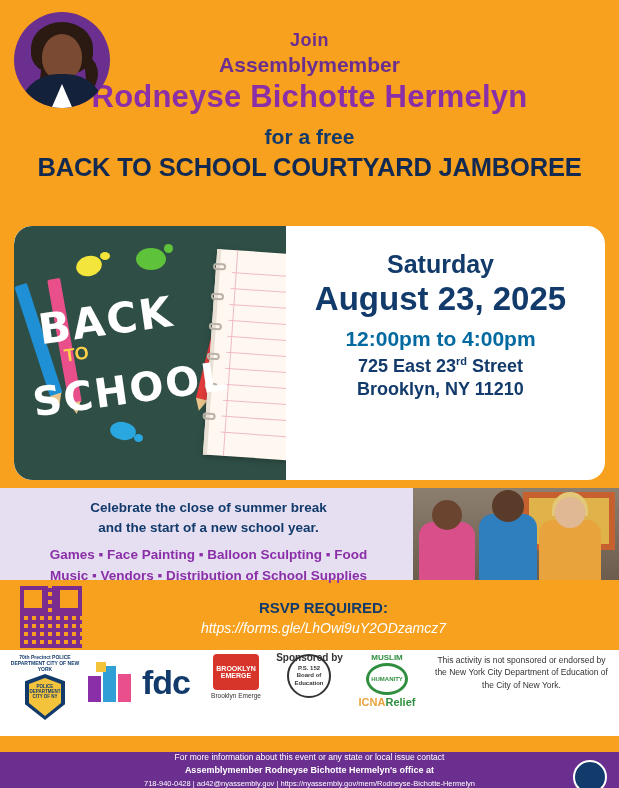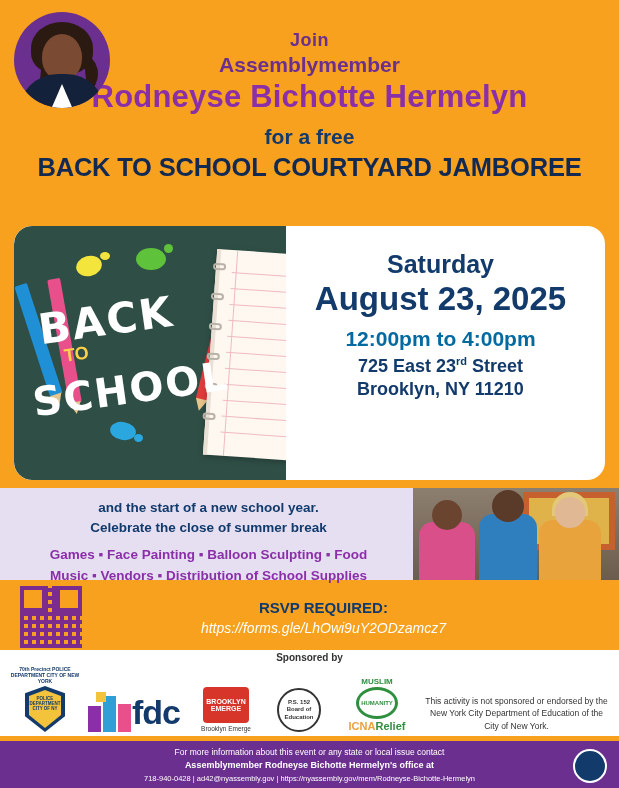--- a/index.html
+++ b/index.html
@@ -233,21 +233,21 @@
   .qr:before { left:0; top:0; }
   .qr:after { right:0; top:0; }
   .rsvp-text { flex:1; text-align:center; padding-right:40px; }
   .rsvp-title { color:#123a6b; font-weight:bold; font-size:15px; }
   .rsvp-link { color:#ffffff; font-size:14px; font-style:italic; margin-top:4px; }
 
   
   .sponsors {
     height:86px;
     background:#ffffff;
-    display:flex; align-items:flex-end;
+    display:flex; align-items:flex-start;
     padding:4px 10px;
     position:relative;
   }
   .sponsored-by {
     position:absolute; left:50%; transform:translateX(-50%); top:2px;
     font-size:10px; font-weight:bold; color:#333;
   }
   .logo { display:flex; flex-direction:column; align-items:center; justify-content:center; }
   .nypd { width:70px; text-align:center; }
   .nypd .cap { font-size:5px; color:#123a6b; font-weight:bold; line-height:1.2;}
@@ -255,21 +255,21 @@
     width:40px; height:46px; margin:2px auto 0 auto;
     background:#123a6b;
     clip-path:polygon(50% 0,100% 16%,100% 66%,50% 100%,0 66%,0 16%);
     position:relative;
   }
   .shield .inner {
     position:absolute; inset:4px; background:#f3c33c;
     clip-path:polygon(50% 0,100% 16%,100% 66%,50% 100%,0 66%,0 16%);
   }
   .shield .txt { position:absolute; inset:0; color:#123a6b; font-size:4.5px; text-align:center; padding-top:10px; font-weight:bold;}
-  .fdclogo { display:flex; align-items:center; gap:0; margin-left:8px;}
+  .fdclogo { display:flex; align-items:center; gap:10px; margin-left:8px;margin-top:8px;}
   .fdcblocks { width:44px; height:40px; position:relative; }
   .fdcblocks i { position:absolute; display:block; }
   .b1 { left:0; top:14px; width:13px; height:26px; background:#8a2fa8;}
   .b2 { left:15px; top:4px; width:13px; height:36px; background:#2f9fd6;}
   .b3 { left:30px; top:12px; width:13px; height:28px; background:#e94f8a;}
   .b4 { left:8px; top:0; width:10px; height:10px; background:#f3c33c;}
   .fdctext { font-size:34px; font-weight:bold; color:#123a6b; letter-spacing:-1px; line-height:1;}
   .bkemerge { width:72px; text-align:center; margin-left:10px;}
   .bkcircle {
     width:46px; height:36px; margin:0 auto; background:#d7342a; border-radius:4px;
@@ -294,23 +294,23 @@
   .icnarelief .i { color:#e8a33d; }
   .icnarelief .r { color:#2f8f3f; }
   .disclaimer {
     flex:1; text-align:center; font-size:8.5px; color:#333; line-height:1.45;
     padding-left:8px;
   }
 
   
   .footer {
     position:absolute; left:0; right:0; bottom:0;
-    height:47px; background:#6b2f8f;
+    height:36px; background:#6b2f8f;
     color:#ffffff; text-align:center;
-    padding-top:6px;
+    padding-top:0;
   }
   .f1 { font-size:8.5px; }
   .f2 { font-size:9px; font-weight:bold; margin-top:3px;}
   .f3 { font-size:7.5px; margin-top:4px;}
   .nysseal {
     position:absolute; right:12px; top:8px;
     width:34px; height:34px; border-radius:50%;
     background:#123a6b; border:2px solid #ffffff;
   }
 </style>
@@ -379,22 +379,22 @@
       <div class="date">August 23, 2025</div>
       <div class="time">12:00pm to 4:00pm</div>
       <div class="addr1"><span>725 East 23</span><sup>rd</sup><span> Street</span></div>
       <div class="addr2">Brooklyn, NY  11210</div>
     </div>
   </div>
 
   <div class="band">
     <div class="band-left">
       <div class="celebrate">
+        <div>Celebrate the close of summer break</div>
         <div>and the start of a new school year.</div>
-        <div>Celebrate the close of summer break</div>
       </div>
       <div class="acts">
         <div>Games ▪ Face Painting ▪ Balloon Sculpting ▪ Food</div>
         <div>Music ▪ Vendors ▪ Distribution of School Supplies</div>
       </div>
     </div>
     <div class="band-right">
       <div class="bg-wall"></div>
       <div class="art"></div>
       <div class="kid k1">

